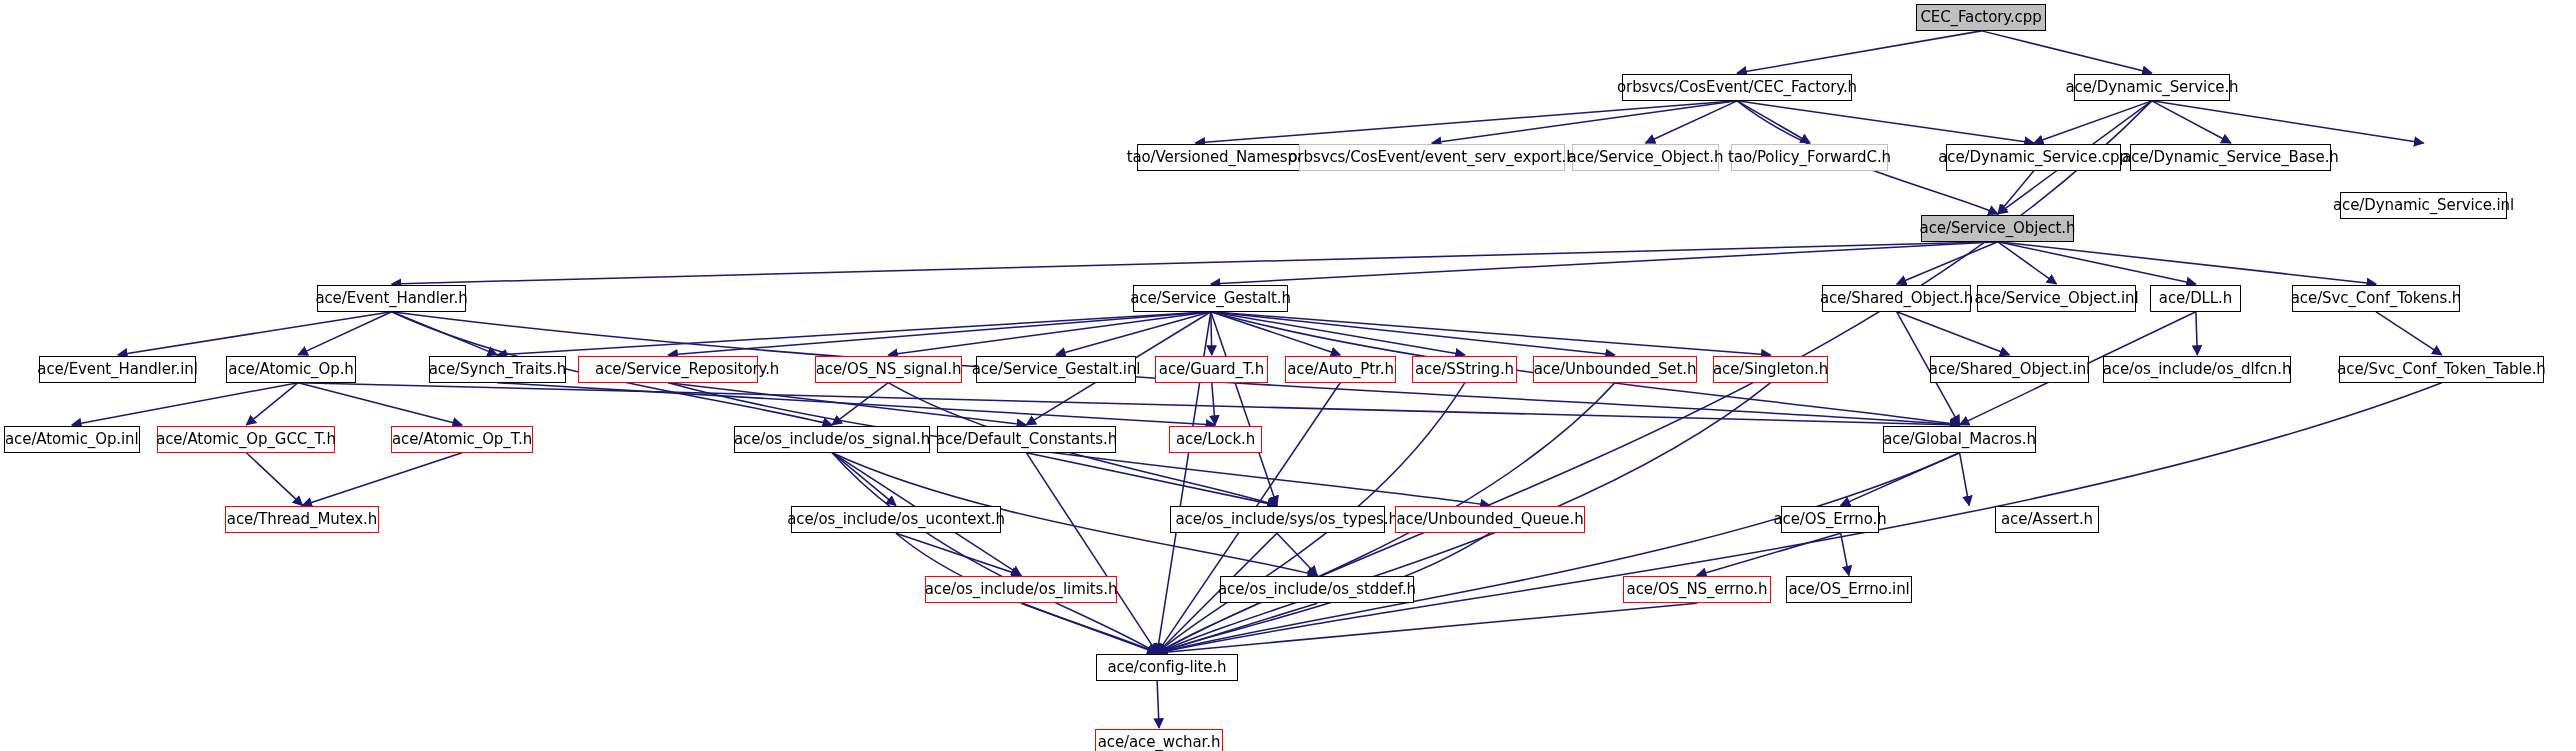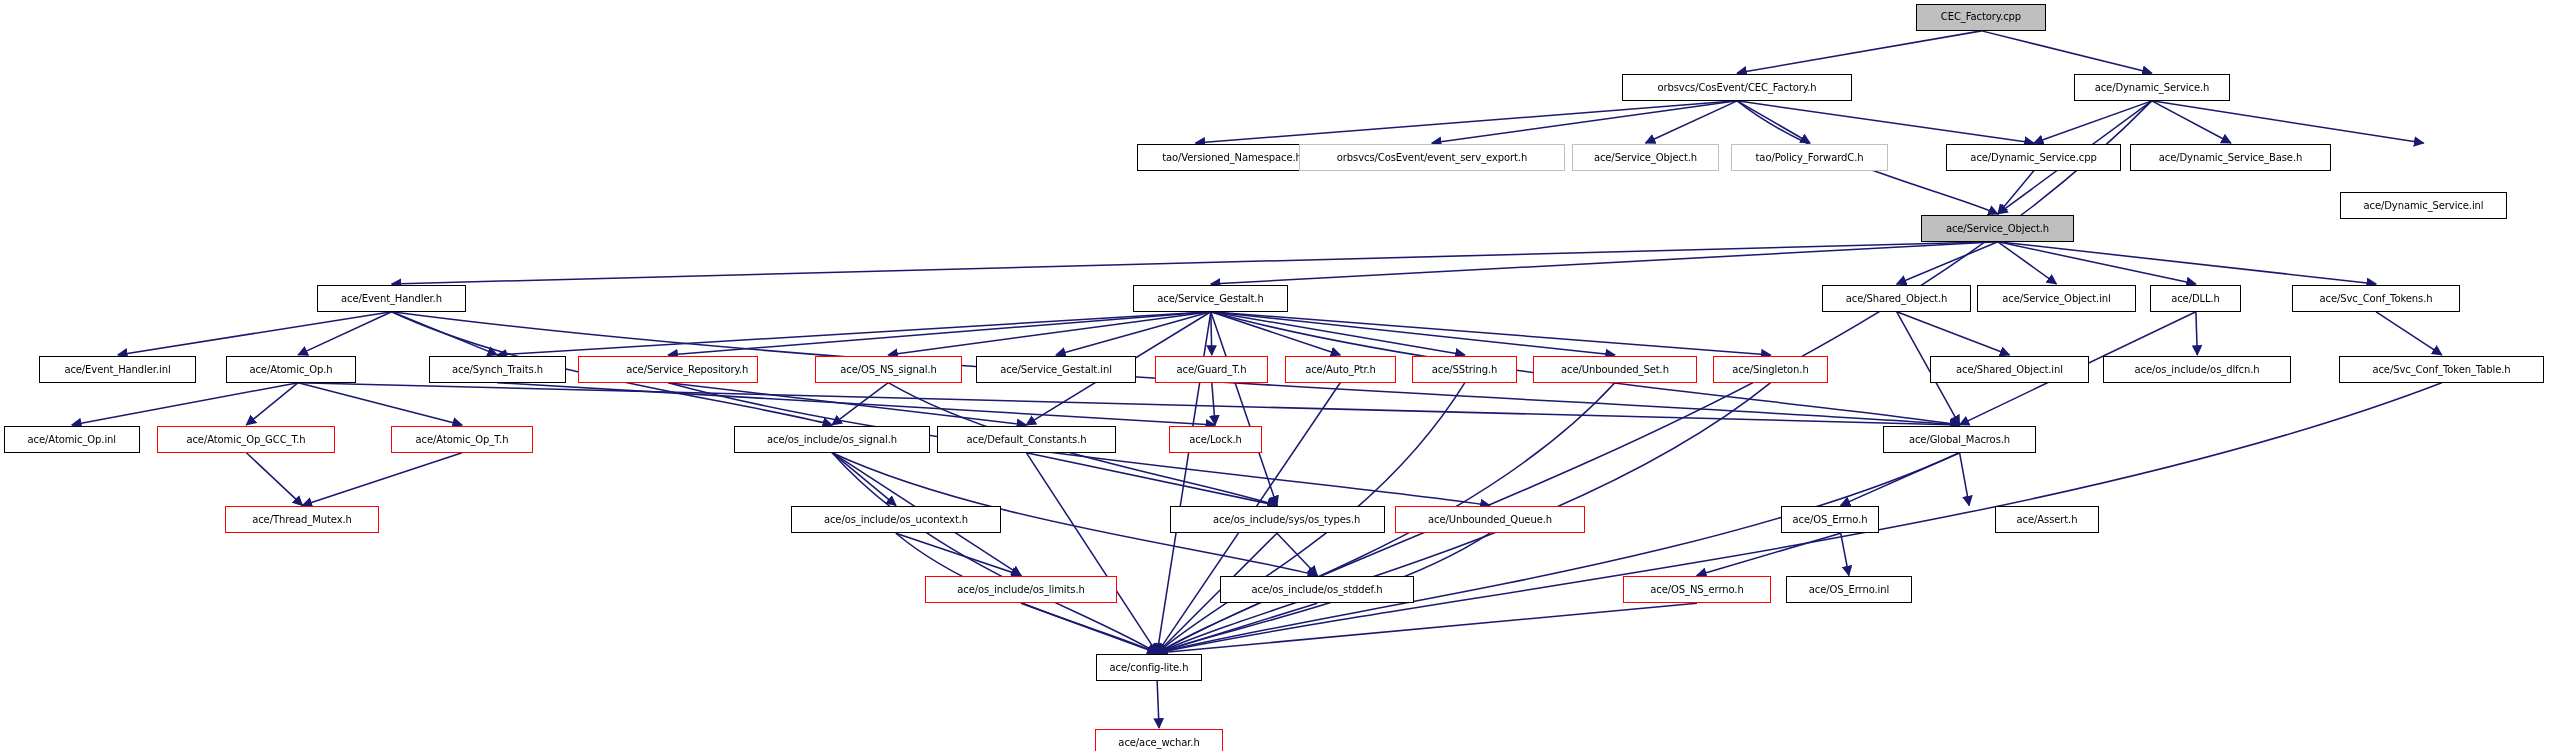--- a/index.html
+++ b/index.html
@@ -26,21 +26,21 @@
   .node {
     position: absolute;
     box-sizing: border-box;
     display: flex;
     align-items: center;
     justify-content: center;
     height: 27px;
     border: 1px solid #000000;
     background: #ffffff;
     color: #000000;
-    font-size: 10px;
+    font-size: 15px;
     line-height: 1;
     white-space: nowrap;
     padding: 0 6.7px;
     letter-spacing: -0.1px;
   }
   .node.red {
     border-color: #ff0000;
   }
   .node.gray {
     background: #bfbfbf;
@@ -281,21 +281,21 @@
       </div>
       <div class="node" style="left: 1220px; top: 576px; width: 194px;">
         <span>ace/os_include/os_stddef.h</span>
       </div>
       <div class="node red" style="left: 1623px; top: 576px; width: 148px;">
         <span>ace/OS_NS_errno.h</span>
       </div>
       <div class="node" style="left: 1786px; top: 576px; width: 126px;">
         <span>ace/OS_Errno.inl</span>
       </div>
-      <div class="node" style="left: 1096px; top: 654px; width: 106px;">
+      <div class="node" style="left: 1096px; top: 654px; width: 142px;">
         <span>ace/config-lite.h</span>
       </div>
       <div class="node red" style="left: 1095px; top: 729px; width: 128px;">
         <span>ace/ace_wchar.h</span>
       </div>
     </div>
 </div>
 
 
 </body></html>

